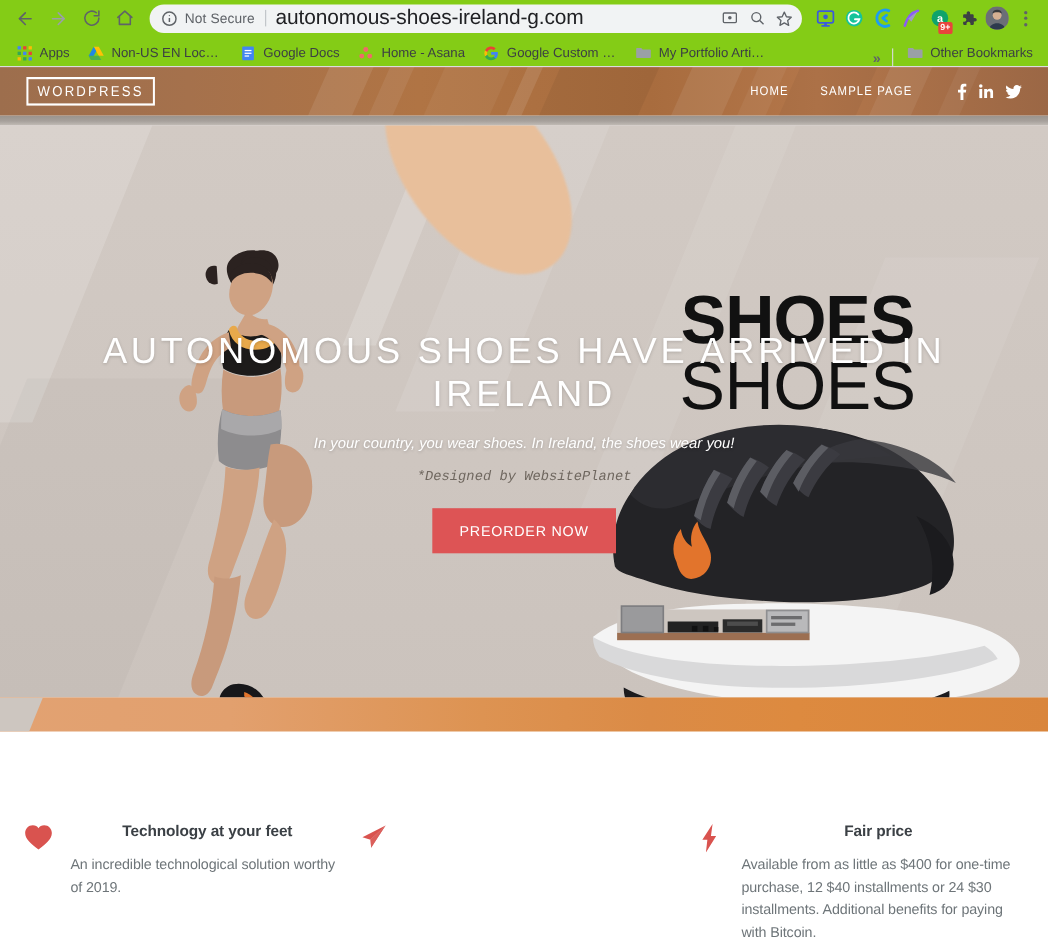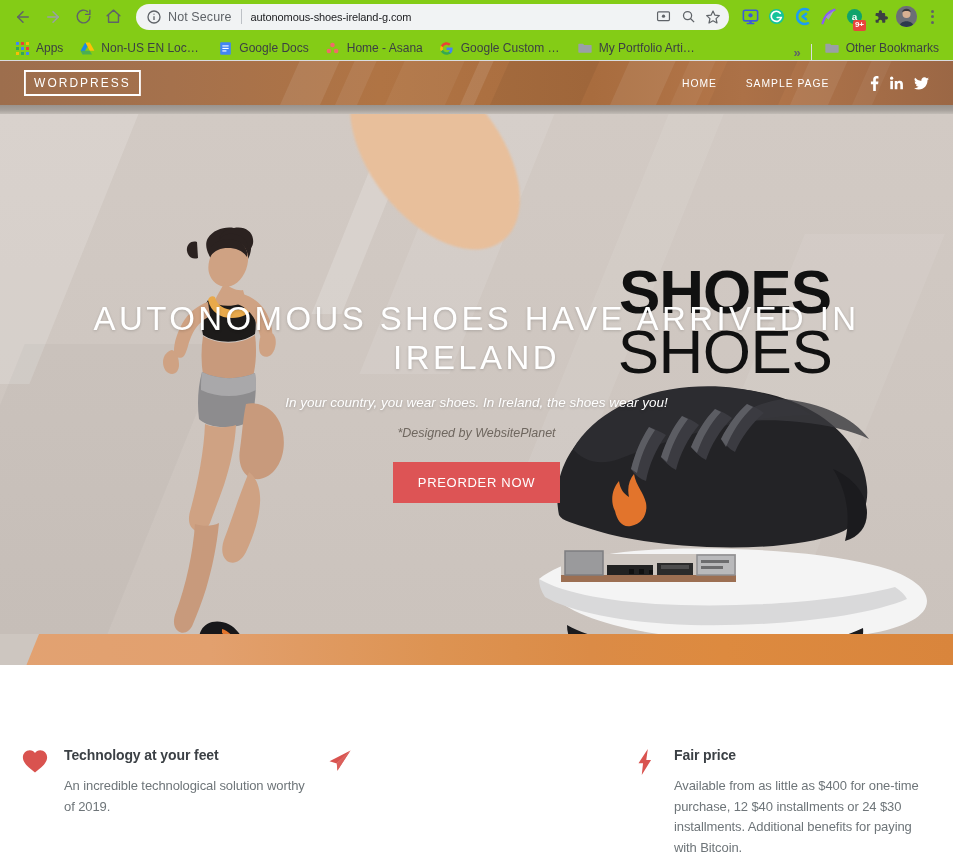--- a/index.html
+++ b/index.html
@@ -12,21 +12,21 @@
   .nav-btn { width:30px; height:30px; display:flex; align-items:center; justify-content:center;
              border-radius:50%; flex:none; }
   .nav-btn svg { display:block; }
 
   .omnibox { flex:1; height:26px; background:#f1f3f4; border-radius:13px;
              display:flex; align-items:center; margin:0 6px 0 8px; padding:0 4px 0 10px;
              min-width:0; }
   .info-icon { width:16px; height:16px; flex:none; margin-right:6px; }
   .notsecure { font-size:12.5px; color:#5f6368; white-space:nowrap; letter-spacing:0.1px; }
   .vbar { width:1px; height:15px; background:#bdc1c6; margin:0 9px; flex:none; }
-  .urltext { font-size:11px; color:#202124; white-space:nowrap; overflow:hidden;
+  .urltext { font-size:19px; color:#202124; white-space:nowrap; overflow:hidden;
              text-overflow:ellipsis; flex:1; letter-spacing:-0.1px; }
   .omni-right { display:flex; align-items:center; gap:1px; flex:none; }
   .omni-ic { width:24px; height:24px; display:flex; align-items:center; justify-content:center; }
 
   .ext-bar { display:flex; align-items:center; gap:0; flex:none; padding-left:2px; }
   .ext { width:26px; height:26px; display:flex; align-items:center; justify-content:center;
          position:relative; flex:none; }
   .badge9 { position:absolute; bottom:-1px; right:1px; background:#e8453c; color:#fff;
             font-size:8px; line-height:1; font-weight:bold; padding:1.5px 2px; border-radius:2px; }
   .avatar { width:21px; height:21px; border-radius:50%; overflow:hidden; flex:none;
@@ -98,41 +98,41 @@
 
   .hero-overlay { position:absolute; left:0; right:0; top:186px; text-align:center; z-index:5; }
   .ov-h1 { color:#fff; font-size:33px; letter-spacing:3.4px; line-height:1.18;
            font-family:"Liberation Sans Narrow","Liberation Sans",sans-serif;
            font-weight:400; text-shadow:0 1px 3px rgba(0,0,0,.18);
            max-width:800px; margin:0 auto; }
   .ov-sub { color:#fff; font-size:13.5px; font-style:italic; margin-top:17px;
             text-shadow:0 1px 3px rgba(0,0,0,.22);
             font-family:"Liberation Sans Narrow","Liberation Sans",sans-serif;text-align:center; }
   .ov-by { color:#6f675f; font-size:12.5px; font-style:italic; margin-top:16px;
-           font-family:Liberation Sans, sans-serif; }
+           font-family:Liberation Mono, monospace; }
   .cta { display:inline-block; margin-top:22px; background:#dd5455; color:#fff;
          font-size:13px; letter-spacing:0.7px; padding:13px 25px; border:none;
          cursor:pointer; font-family:"Liberation Sans",sans-serif; }
 
   
   .band { position:relative; height:31px; overflow:hidden;
           background:linear-gradient(90deg,#e2a272 0%,#e2a06e 22%,#dd9352 46%,#db8b46 62%,#dd8a3f 76%,#d9853c 100%); }
   .band-cut { position:absolute; left:0; top:0; width:105px; height:100%;
               background:#cdc6c0; transform:skewX(-22deg); transform-origin:top left;
               margin-left:-66px; }
 
   
   .features { padding:82px 0 0 0; background:#fff; }
   .frow { display:flex; padding:0 14px; }
   .fcol { width:305px; padding:0 6px; display:flex; gap:14px; }
   .ficon { width:30px; flex:none; display:flex; justify-content:center; padding-top:2px;
            color:#d9534f; }
   .ftxt { flex:1; }
   .ftitle { font-size:14px; color:#3b4045; font-weight:bold; letter-spacing:-0.1px;
-            margin-bottom:13px; font-family:"Liberation Sans",sans-serif; }
+            margin-bottom:13px; font-family:"Liberation Sans",sans-serif;text-align:center; }
   .fbody { font-size:13px; color:#6e7579; line-height:1.58; letter-spacing:-0.1px; }
 </style>
 </head>
 <body>
 
 <div class="chrome">
 
   <div class="toolbar">
 
     <div class="nav-btn">

